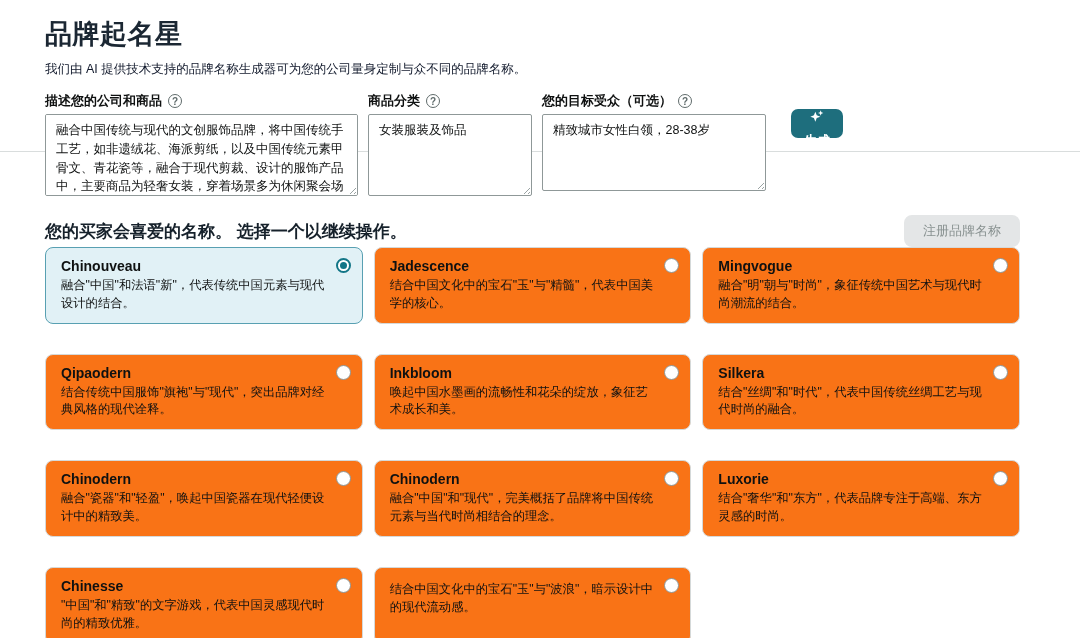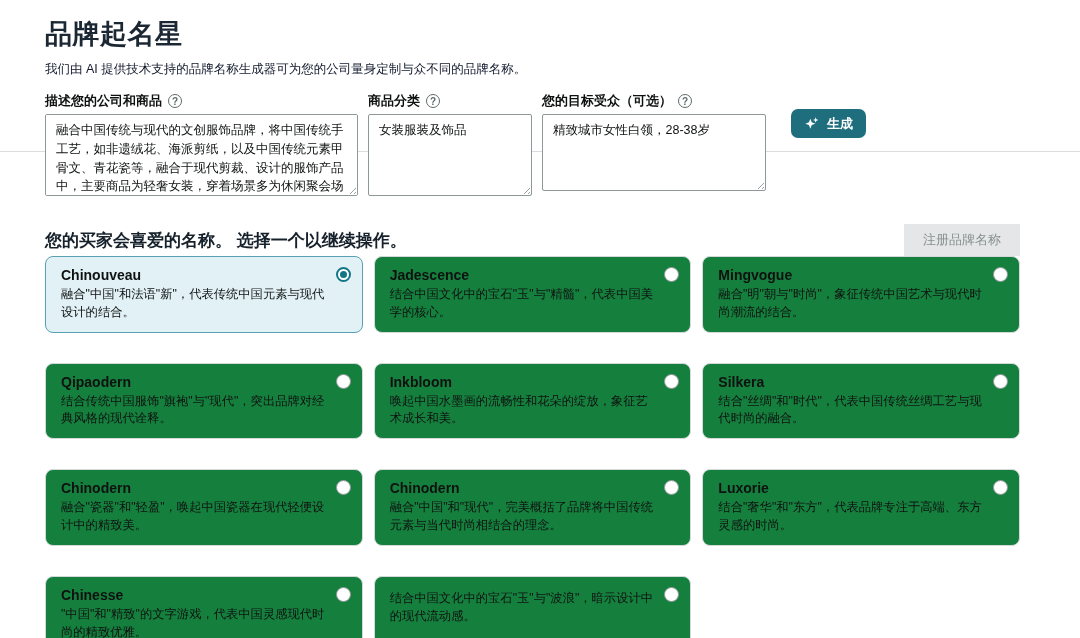--- a/index.html
+++ b/index.html
@@ -23,29 +23,29 @@
     color:#0f1111; padding:6px 10px; resize:none; outline:none; }
   .ta-1 { width:313px; height:82px; }
   .ta-2 { width:164px; height:82px; }
   .ta-3 { width:224px; height:77px; }
   .resize-grip { position:absolute; right:2px; bottom:2px; width:9px; height:9px; pointer-events:none;
     background:repeating-linear-gradient(135deg, transparent 0 2px, #9aa3a3 2px 3px); 
     clip-path:polygon(100% 0, 100% 100%, 0 100%); }
 
   .generate-btn { margin-left:15px; margin-top:17px; display:inline-flex; align-items:center; gap:7px;
     background:#1e6e7d; color:#fff; border:none; border-radius:7px; height:29px; padding:0 13px;
-    font-size:13px; font-weight:bold; cursor:pointer; }
+    font-size:13px; font-weight:bold; cursor:pointer;flex-direction:column; }
 
-  .results-header { display:flex; justify-content:space-between; align-items:center; margin-top:28px; }
+  .results-header { display:flex; justify-content:space-between; align-items:center; margin-top:19px; }
   .results-heading { font-size:17px; font-weight:bold; color:#16212b; }
-  .register-btn { background:#e4e6e7; color:#87908f; border:none; border-radius:0;
+  .register-btn { background:#e4e6e7; color:#87908f; border:none; border-radius:8px;
     padding:7px 19px; font-size:13px; cursor:pointer; font-family:inherit; }
 
   .cards-grid { display:grid; grid-template-columns:repeat(3, 1fr); gap:30px 11px; }
-  .card { position:relative; background:#15803d; border:1px solid #d5d9d9; border-radius:8px;
+  .card { position:relative; background:#f97316; border:1px solid #d5d9d9; border-radius:8px;
     min-height:74px; padding:10px 36px 10px 15px; cursor:pointer; }
   .card.selected { background:#e1f1f6; border-color:#58a0b2; }
   .card-name { font-size:14px; font-weight:bold; color:#0f1111; }
   .card-desc { font-size:12.3px; line-height:1.45; color:#0f1111; margin-top:3px; }
   .radio { position:absolute; top:10px; right:11px; width:15px; height:15px; border:1px solid #8d9696;
     border-radius:50%; background:#fff; }
   .radio.checked { border:2px solid #137687; }
   .radio.checked::after { content:""; position:absolute; inset:2px; border-radius:50%; background:#137687; }
   .spark { flex:0 0 auto; }
 </style>

